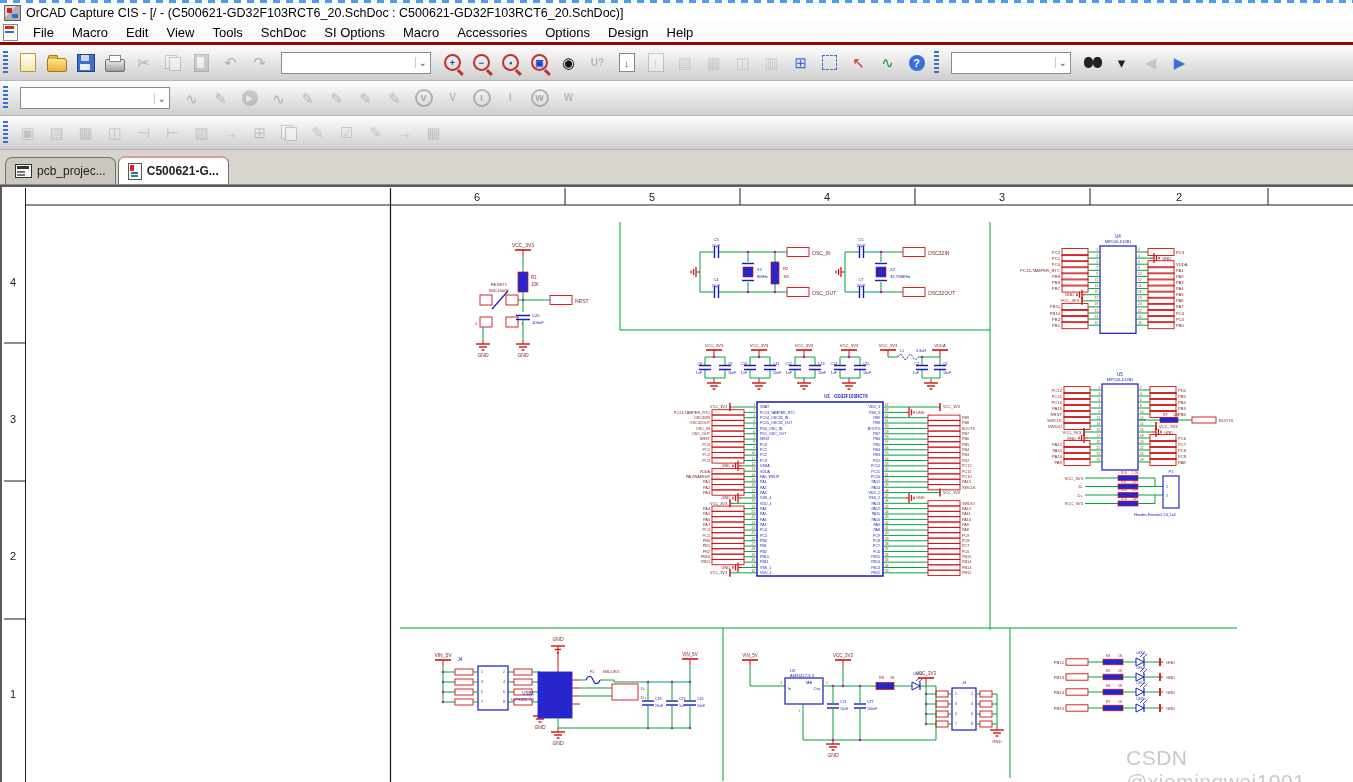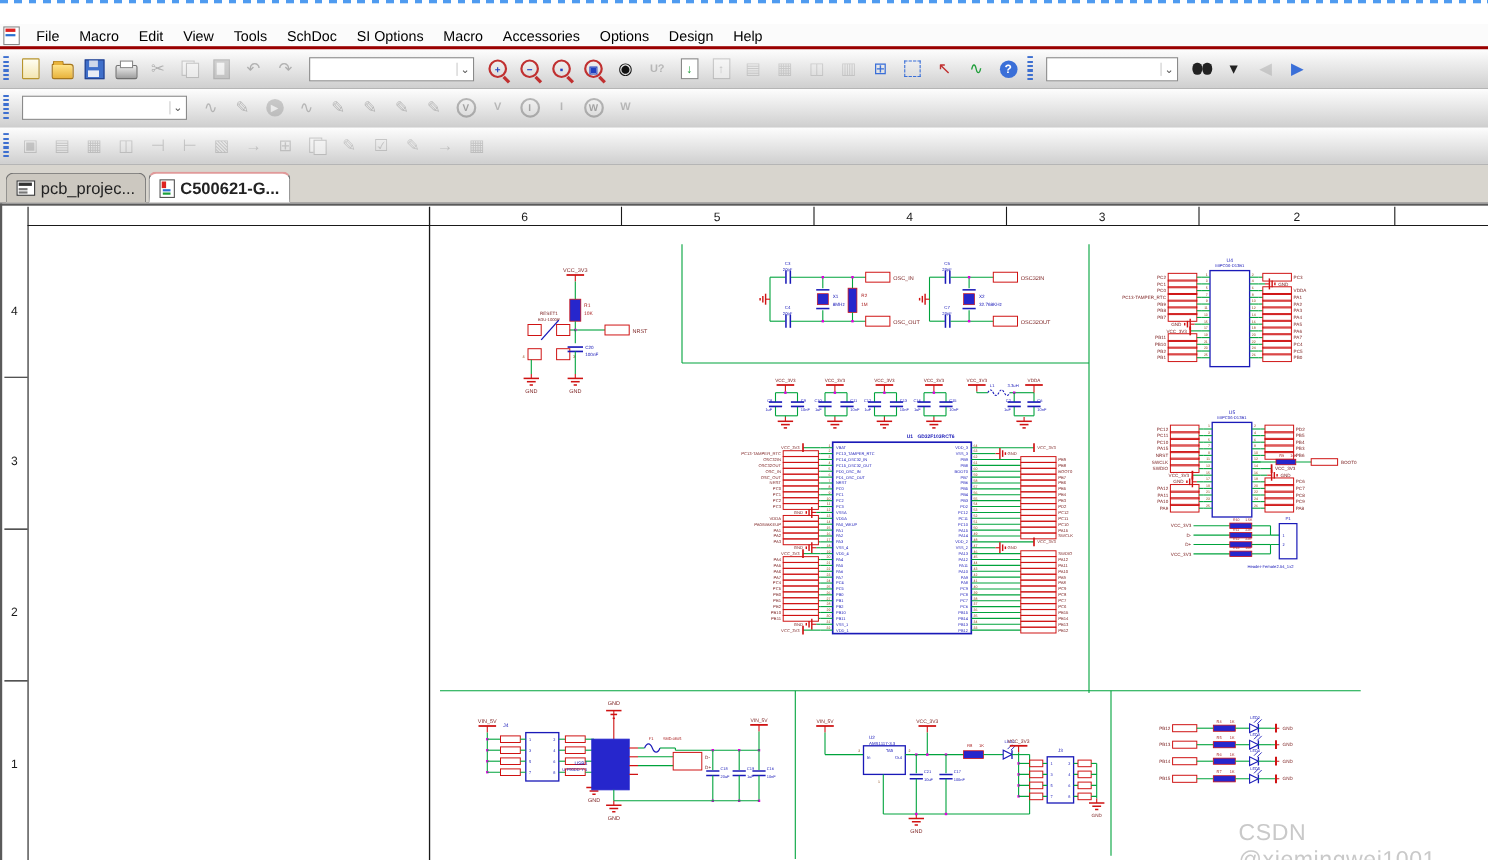--- a/index.html
+++ b/index.html
@@ -66,38 +66,42 @@
       font-weight:bold;display:flex;align-items:center;justify-content:center;}
   .i-copy{width:16px;height:16px;position:relative;}
   .i-copy::before,.i-copy::after{content:"";position:absolute;width:10px;height:12px;background:#fff;border:1px solid #888;}
   .i-copy::before{left:0;top:0;} .i-copy::after{right:0;bottom:0;}
   .i-paste{width:13px;height:16px;background:#c89858;border:1px solid #8a6a30;position:relative;}
   .i-paste::before{content:"";position:absolute;left:2px;top:2px;width:7px;height:11px;background:#fff;}
   .tabbar{position:absolute;top:150px;left:0;width:100%;height:35px;background:#d8d5ce;
       border-bottom:1px solid #8a8a8a;display:flex;align-items:flex-end;padding-left:5px;box-sizing:border-box;}
   .tab{height:26px;display:flex;align-items:center;gap:5px;padding:0 9px;margin-right:2px;
       border:1px solid #707070;border-bottom:none;border-radius:7px 7px 0 0;background:#ccc8c0;
-      font-size:15px;color:#222;cursor:default;}
+      font-size:12px;color:#222;cursor:default;}
   .tab.active{background:#fff;font-weight:bold;border-top:2px solid #e09a9a;}
   .t-proj{width:15px;height:12px;background:#fff;border:1px solid #333;position:relative;}
   .t-proj::before{content:"";position:absolute;left:1px;top:1px;width:12px;height:3px;background:#333;}
   .t-proj::after{content:"";position:absolute;left:1px;top:6px;width:8px;height:1.5px;background:#777;box-shadow:0 3px 0 #777;}
   .t-sch{width:12px;height:15px;background:#fff;border:1px solid #555;position:relative;}
   .t-sch::before{content:"";position:absolute;left:1px;top:1px;width:4px;height:6px;background:#d22;}
   .t-sch::after{content:"";position:absolute;left:2px;bottom:2px;width:7px;height:2px;background:#1a9e3a;box-shadow:0 -3px 0 #2a6fd0;}
   .canvas{position:absolute;top:185px;left:0;width:1353px;height:597px;background:#fff;
       border-top:2px solid #5a5a5a;border-left:2px solid #5a5a5a;box-sizing:border-box;}
   .watermark{position:absolute;top:746px;left:1126px;font-size:21px;color:#c9c9c9;letter-spacing:.5px;}
   svg text{font-family:"Liberation Sans",sans-serif;}
 </style>
 </head>
 <body>
 
 <div class="win">
   <div class="marquee"></div>
+  <div class="titlebar">
+    <span class="app-ico"></span>
+    <span class="title-text">OrCAD Capture CIS - [/ - (C500621-GD32F103RCT6_20.SchDoc : C500621-GD32F103RCT6_20.SchDoc)]</span>
+  </div>
   <div class="menubar">
     <span class="doc-ico"></span>
     <nav id="menus">
         <span class="menu-item">File</span>
         <span class="menu-item">Macro</span>
         <span class="menu-item">Edit</span>
         <span class="menu-item">View</span>
         <span class="menu-item">Tools</span>
         <span class="menu-item">SchDoc</span>
         <span class="menu-item">SI Options</span>

